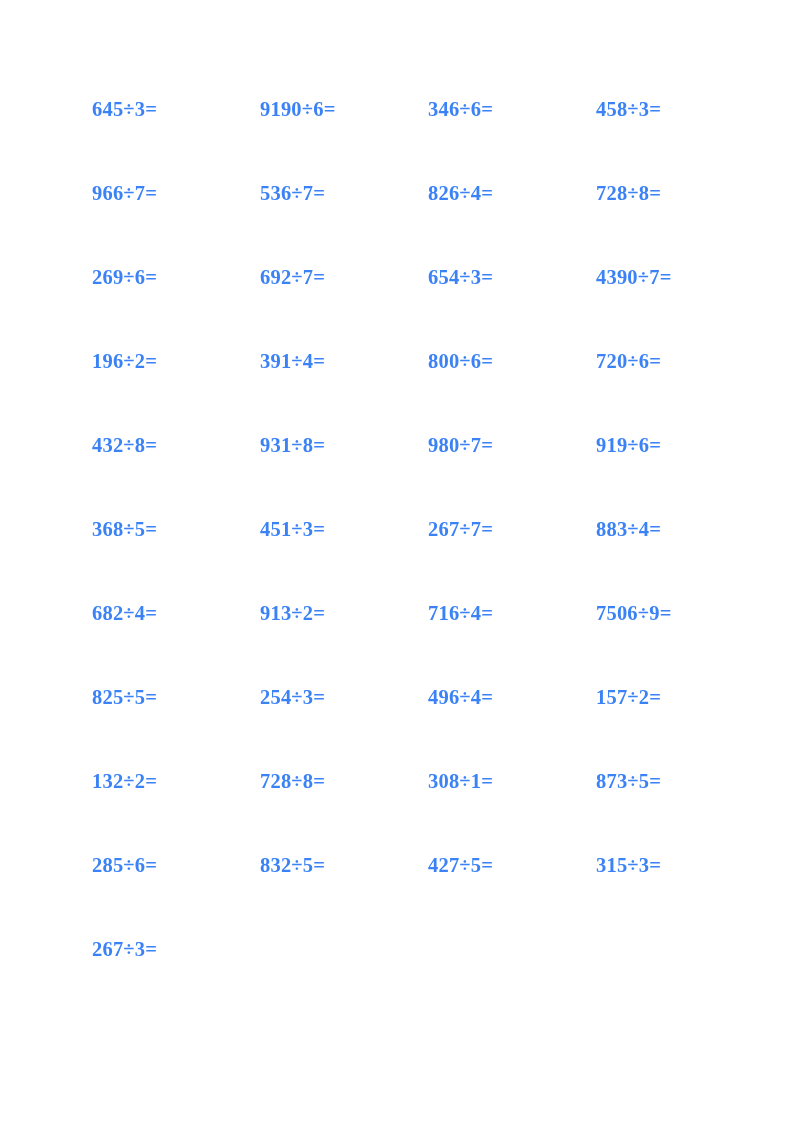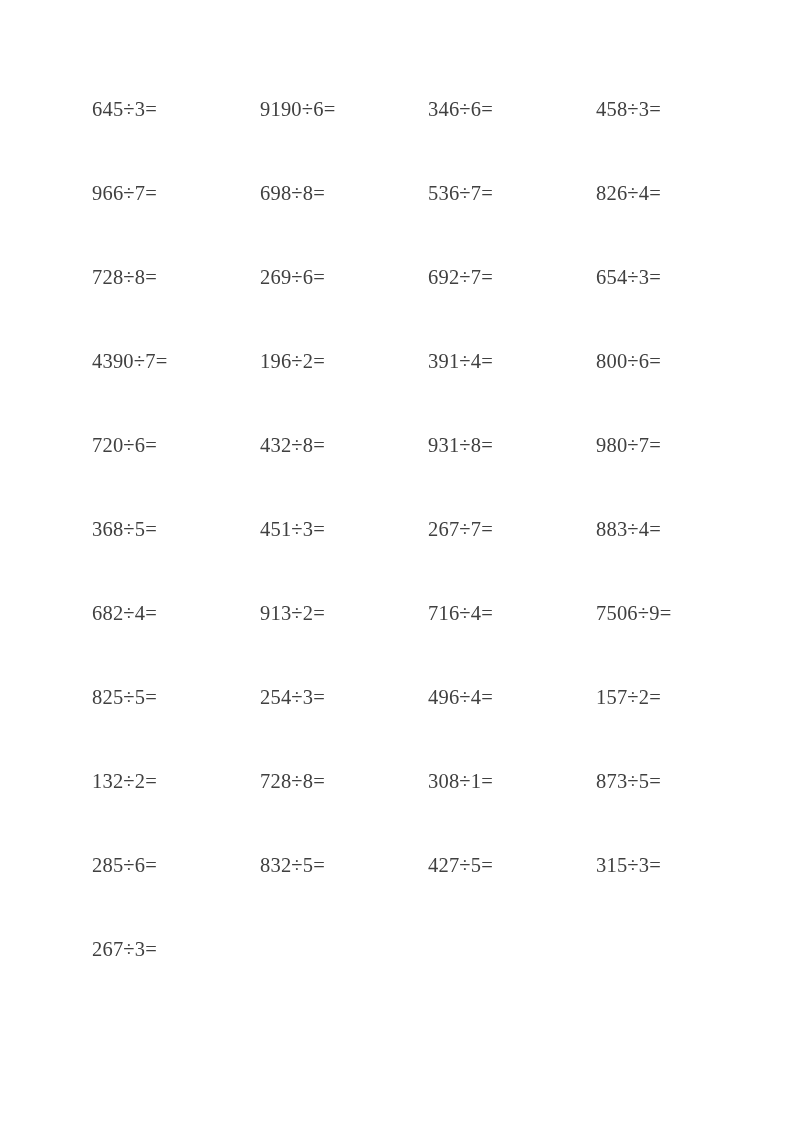--- a/index.html
+++ b/index.html
@@ -32,55 +32,56 @@
     grid-template-columns: 168px 168px 168px 116px;
     grid-auto-rows: 84px;
     align-items: start;
   }
 
   .problem-cell {
     font-size: 20.5px;
     line-height: 26px;
     letter-spacing: 0.2px;
     white-space: nowrap;
-    color: #404040;
+    color: #3b82f6;
     text-align: left;
+    font-weight: bold;
   }
 </style>
 </head>
 <body>
 
 <div id="worksheet">
   <div id="problem-grid">
 
     <div class="problem-cell">645÷3=</div>
     <div class="problem-cell">9190÷6=</div>
     <div class="problem-cell">346÷6=</div>
     <div class="problem-cell">458÷3=</div>
 
     <div class="problem-cell">966÷7=</div>
-    <div class="problem-cell">698÷8=</div>
     <div class="problem-cell">536÷7=</div>
     <div class="problem-cell">826÷4=</div>
 
     <div class="problem-cell">728÷8=</div>
     <div class="problem-cell">269÷6=</div>
     <div class="problem-cell">692÷7=</div>
     <div class="problem-cell">654÷3=</div>
 
     <div class="problem-cell">4390÷7=</div>
     <div class="problem-cell">196÷2=</div>
     <div class="problem-cell">391÷4=</div>
     <div class="problem-cell">800÷6=</div>
 
     <div class="problem-cell">720÷6=</div>
     <div class="problem-cell">432÷8=</div>
     <div class="problem-cell">931÷8=</div>
     <div class="problem-cell">980÷7=</div>
 
+    <div class="problem-cell">919÷6=</div>
     <div class="problem-cell">368÷5=</div>
     <div class="problem-cell">451÷3=</div>
     <div class="problem-cell">267÷7=</div>
 
     <div class="problem-cell">883÷4=</div>
     <div class="problem-cell">682÷4=</div>
     <div class="problem-cell">913÷2=</div>
     <div class="problem-cell">716÷4=</div>
 
     <div class="problem-cell">7506÷9=</div>

